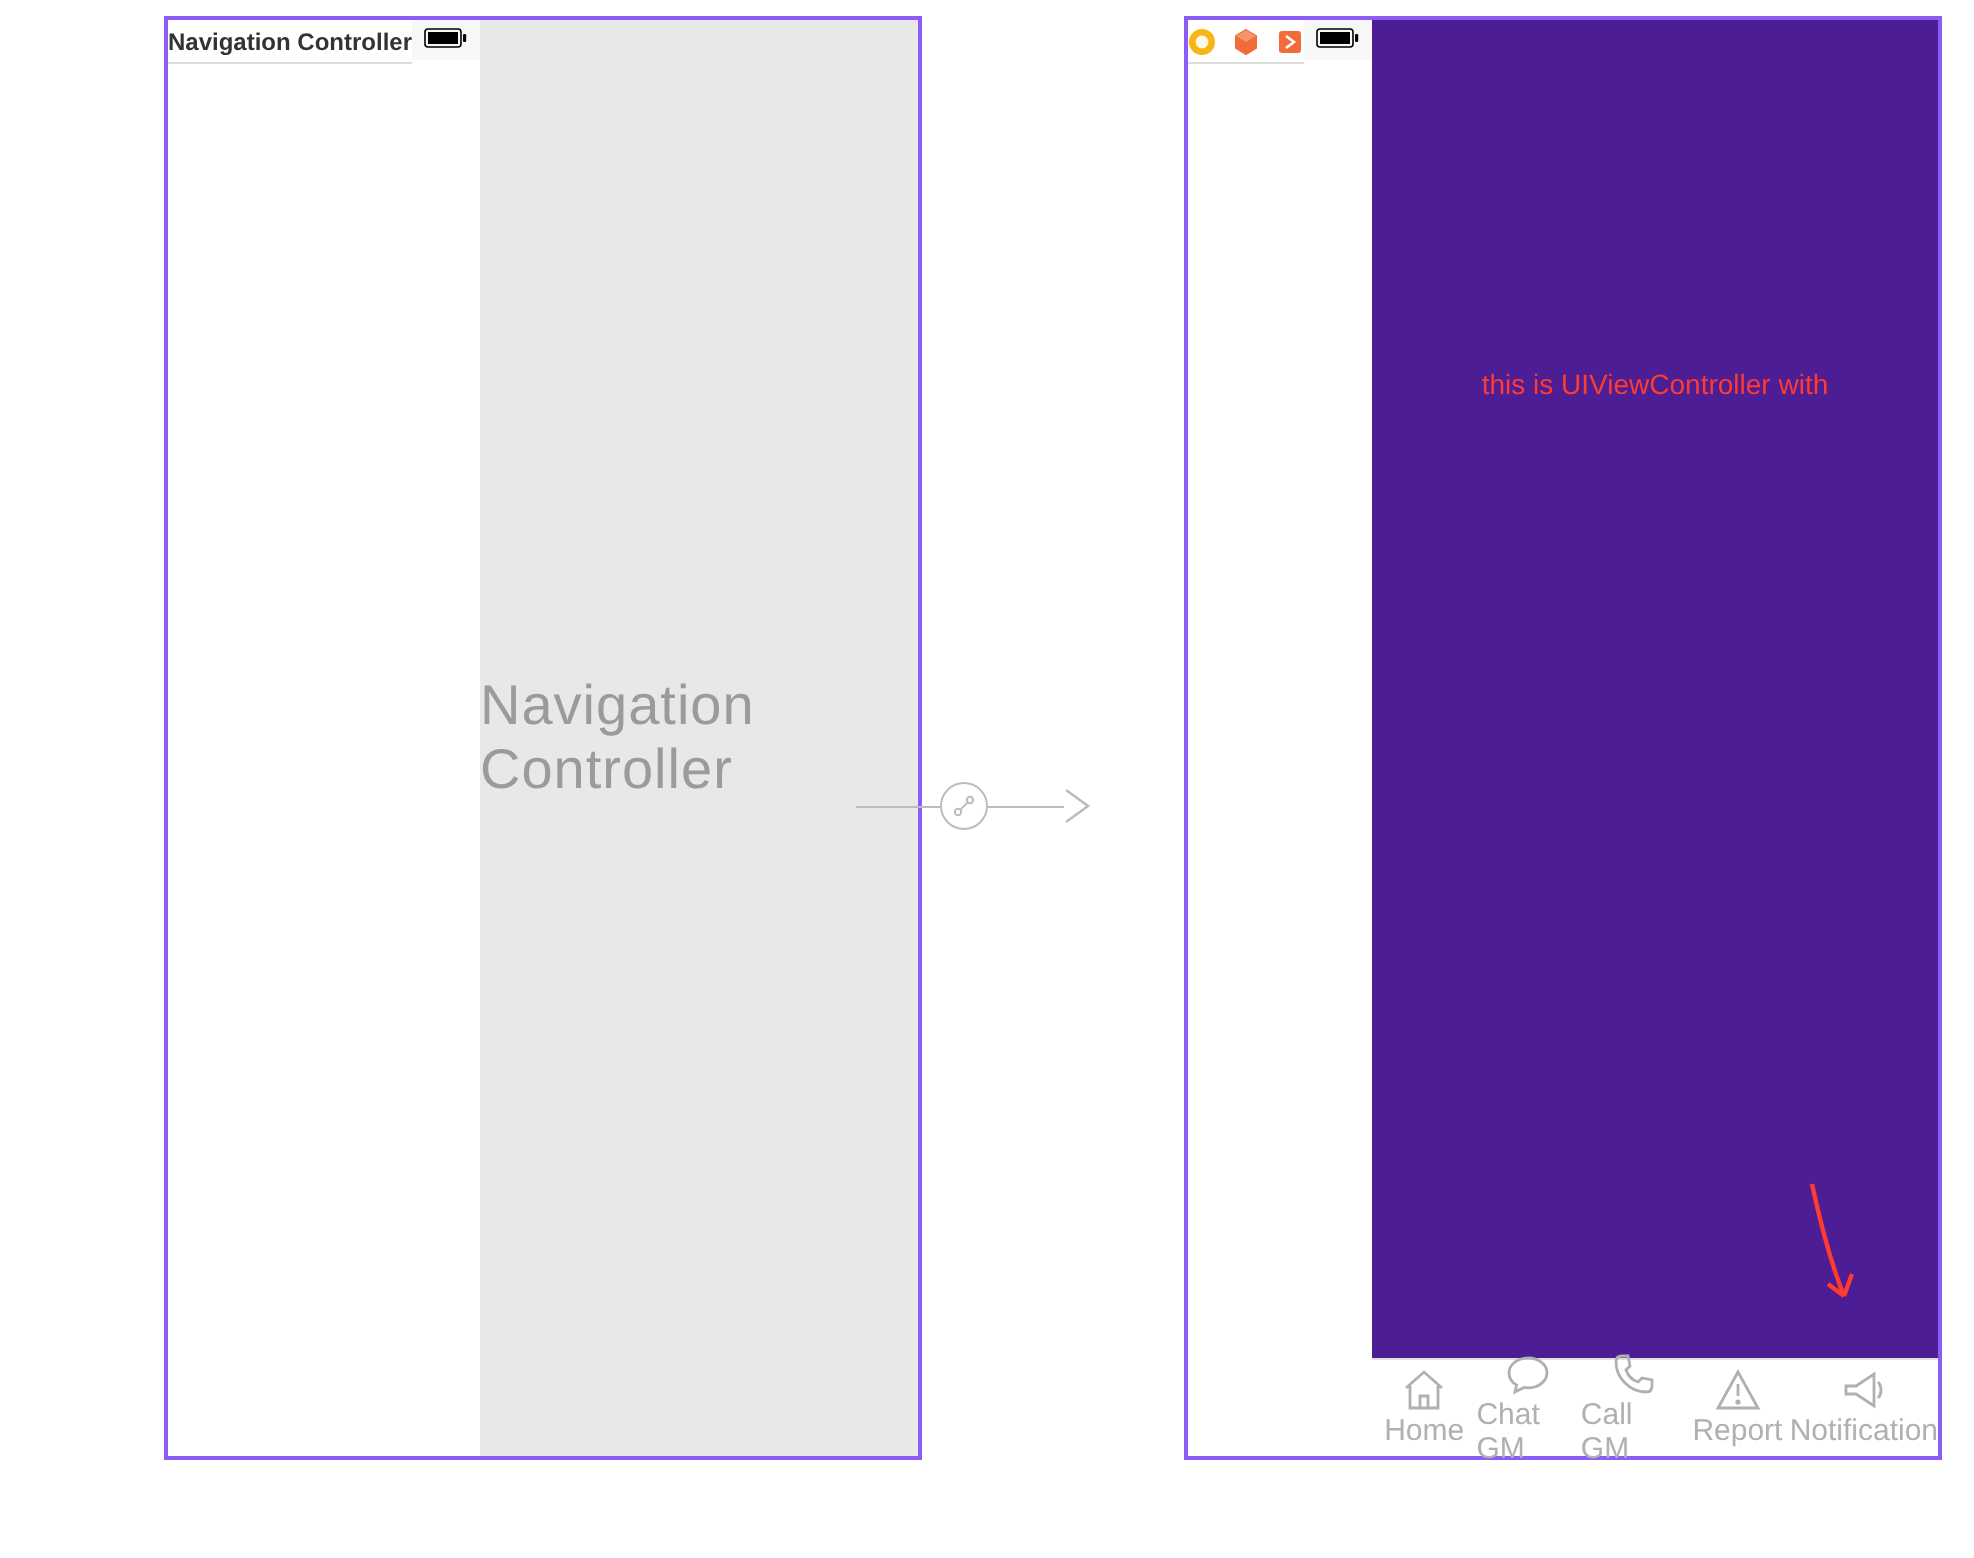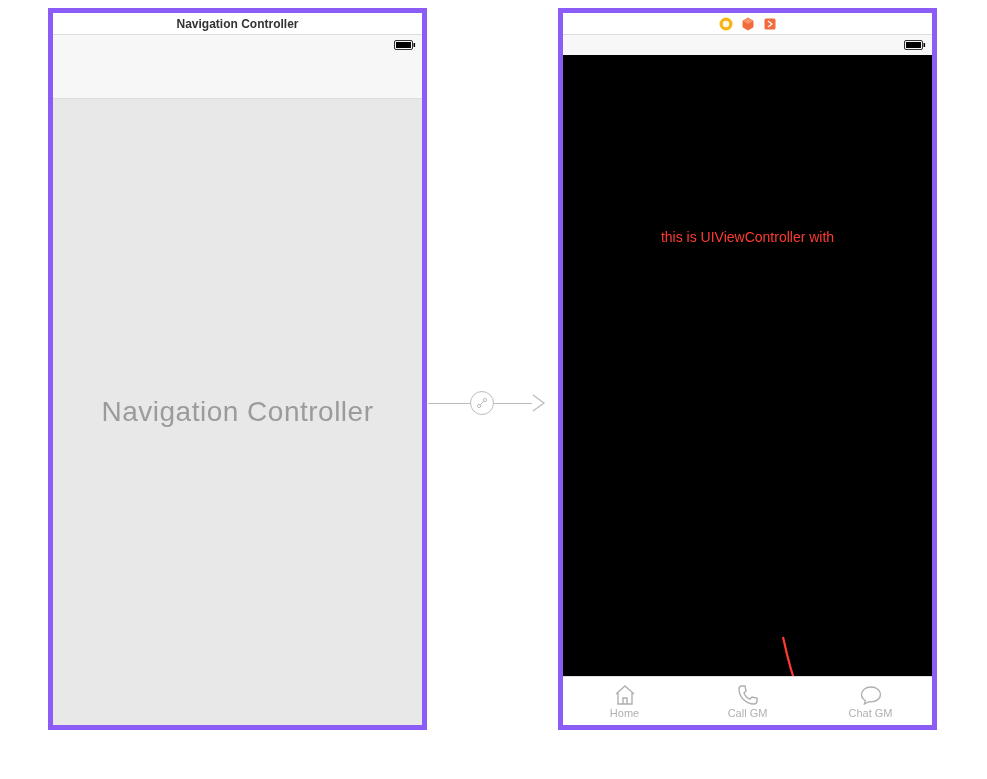--- a/index.html
+++ b/index.html
@@ -4,24 +4,25 @@
   <style>
     * { margin: 0; padding: 0; box-sizing: border-box; font-family: -apple-system, BlinkMacSystemFont, "Helvetica Neue", Arial, sans-serif; }
     body {
       background: #ffffff;
       width: 987px;
       height: 779px;
       position: relative;
     }
     .scene {
       position: absolute;
-      border: 5px solid #8b5cf6;
-      background: #ffffff;
-      display: flex;
-      flex-direction: column;
+      border: 2px solid #8b5cf6;
+      background: #ffffff;
+      display: flex;
+      flex-direction: row;
+      margin-left: 34px;
     }
     .scene-left {
       left: 48px;
       top: 8px;
       width: 379px;
       height: 722px;
     }
     .scene-right {
       left: 558px;
       top: 8px;
@@ -59,21 +60,21 @@
       display: flex;
       align-items: center;
       justify-content: center;
       font-size: 28px;
       font-weight: 400;
       color: #9b9b9b;
       letter-spacing: 0.5px;
     }
     .content-right {
       flex: 1;
-      background: #000000;
+      background: #4c1d95;
       display: flex;
       flex-direction: column;
       position: relative;
     }
     .annotation {
       position: absolute;
       color: #ff3b30;
       font-size: 14px;
       line-height: 1.45;
       text-align: center;
@@ -95,21 +96,21 @@
     .tab-item {
       flex: 1;
       display: flex;
       flex-direction: column;
       align-items: center;
       justify-content: center;
       gap: 1px;
       color: #b0b0b0;
     }
     .tab-label {
-      font-size: 11px;
+      font-size: 15px;
       color: #b0b0b0;
     }
     .tab-icon svg { display: block; stroke: #b0b0b0; fill: none; stroke-width: 1.4; }
 
     .segue {
       position: absolute;
       left: 428px;
       top: 391px;
       display: flex;
       align-items: center;
@@ -234,28 +235,47 @@
         <span class="tab-icon">
           <svg width="24" height="22" viewBox="0 0 24 22">
               <path d="M3 10 L12 2 L21 10 M5 9 V20 H19 V9 M10 20 V14 H14 V20"></path>
             </svg>
         </span>
         <span class="tab-label">Home</span>
       </div>
       <div class="tab-item">
         <span class="tab-icon">
           <svg width="24" height="22" viewBox="0 0 24 22">
+              <path d="M12 3 C6.5 3 2.5 6.5 2.5 10.5 C2.5 13 4 15.2 6.3 16.5 L5.5 20 L10 17.7 C10.7 17.8 11.3 17.9 12 17.9 C17.5 17.9 21.5 14.4 21.5 10.4 C21.5 6.4 17.5 3 12 3 Z"></path>
+            </svg>
+        </span>
+        <span class="tab-label">Chat GM</span>
+      </div>
+      <div class="tab-item">
+        <span class="tab-icon">
+          <svg width="24" height="22" viewBox="0 0 24 22">
               <path d="M6 2 C4 2 3 3 3 5 C3 13 10 20 18 20 C20 20 21 19 21 17 L21 14 L16 13 L14 15 C11 14 9 12 8 9 L10 7 L9 2 Z"></path>
             </svg>
         </span>
         <span class="tab-label">Call GM</span>
       </div>
       <div class="tab-item">
         <span class="tab-icon">
           <svg width="24" height="22" viewBox="0 0 24 22">
-              <path d="M12 3 C6.5 3 2.5 6.5 2.5 10.5 C2.5 13 4 15.2 6.3 16.5 L5.5 20 L10 17.7 C10.7 17.8 11.3 17.9 12 17.9 C17.5 17.9 21.5 14.4 21.5 10.4 C21.5 6.4 17.5 3 12 3 Z"></path>
-            </svg>
-        </span>
-        <span class="tab-label">Chat GM</span>
+              <path d="M12 2 L22 20 L2 20 Z"></path>
+              <line x1="12" y1="8" x2="12" y2="14"></line>
+              <circle cx="12" cy="17" r="0.6" fill="#b0b0b0"></circle>
+            </svg>
+        </span>
+        <span class="tab-label">Report</span>
+      </div>
+      <div class="tab-item">
+        <span class="tab-icon">
+          <svg width="24" height="22" viewBox="0 0 24 22">
+              <path d="M3 9 L3 13 L8 13 L17 19 L17 3 L8 9 Z"></path>
+              <path d="M19 7 C21 9 21 13 19 15"></path>
+            </svg>
+        </span>
+        <span class="tab-label">Notification</span>
       </div>
     </div>
   </div>
 </div>
 
 </body></html>

